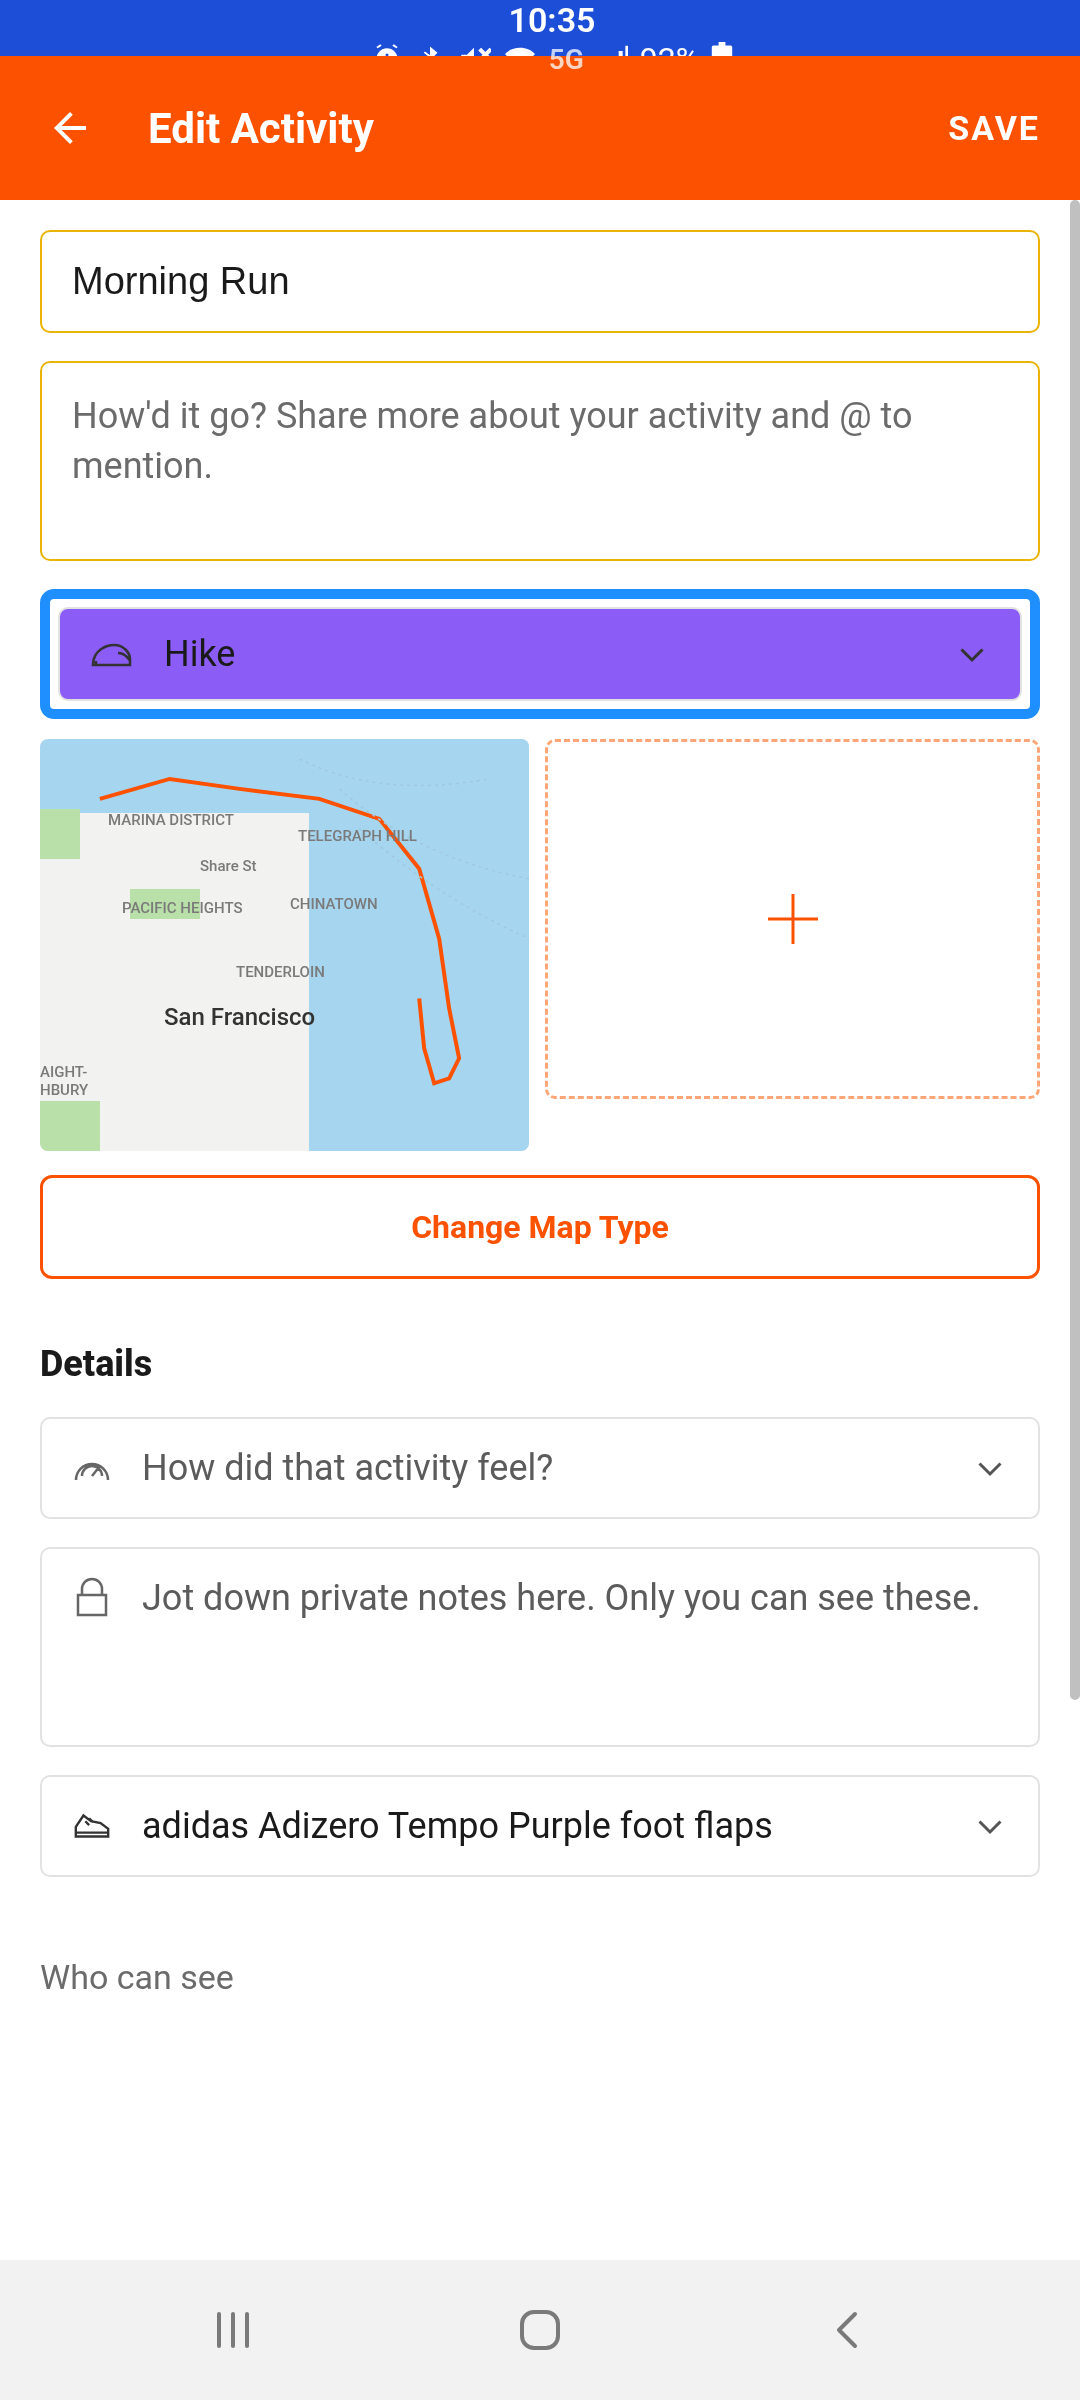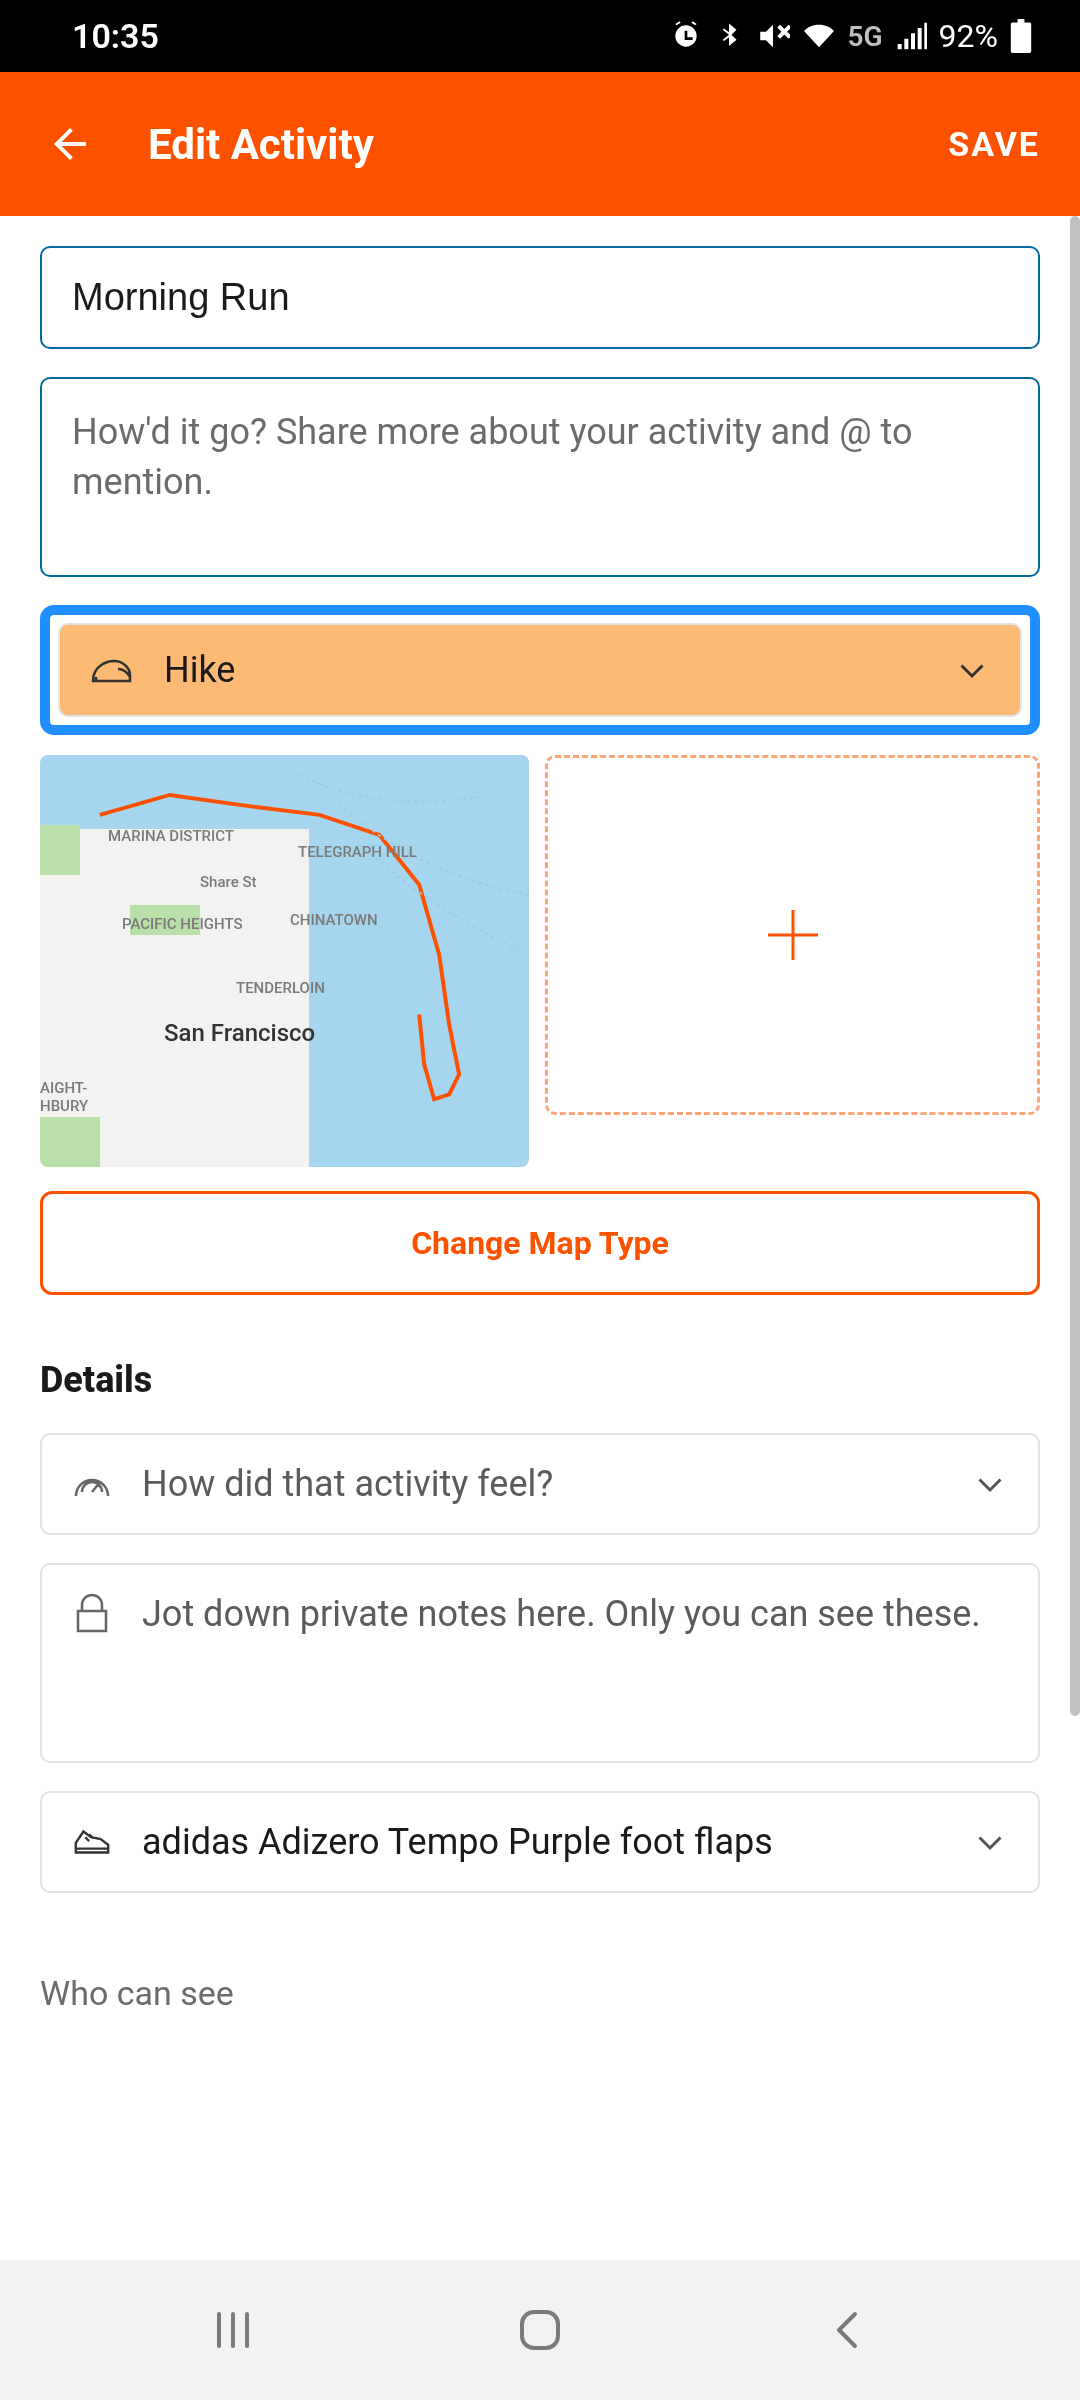--- a/index.html
+++ b/index.html
@@ -1,41 +1,41 @@
 <!DOCTYPE html>
 <html><head>
 <meta charset="utf-8">
 <style>
   * { box-sizing: border-box; margin: 0; padding: 0; }
   html, body { width: 1080px; height: 2400px; font-family: -apple-system, BlinkMacSystemFont, "Segoe UI", Roboto, Helvetica, Arial, sans-serif; background: #fff; overflow: hidden; }
   .screen { width: 1080px; height: 2400px; display: flex; flex-direction: column; }
 
   
-  .status-bar { height: 72px; background: #000000; color: #fff; display: flex; align-items: center; justify-content: space-between; padding: 0 48px 0 72px; font-size: 34px; font-weight: 600; }
+  .status-bar { height: 56px; background: #1d4ed8; color: #fff; display: flex; align-items: center; justify-content: space-between; padding: 0 48px 0 72px; font-size: 34px; font-weight: 600; flex-direction: column; }
   .status-right { display: flex; align-items: center; gap: 12px; }
   .status-right svg, .status-right .txt { fill: #fff; color: #fff; }
   .status-right .dim { opacity: 0.75; }
 
   
   .app-bar { height: 144px; background: #FC5200; color: #fff; display: flex; align-items: center; padding: 0 40px; }
   .back-arrow { width: 60px; height: 60px; display: flex; align-items: center; justify-content: center; }
   .app-title { font-size: 42px; font-weight: 700; margin-left: 48px; flex: 1; }
   .save-btn { font-size: 34px; font-weight: 700; letter-spacing: 2px; }
 
   
   .content { flex: 1; background: #fff; padding: 30px 40px 0 40px; overflow: hidden; position: relative; }
   .right-scroll-indicator { position: absolute; right: 0; top: 0; width: 10px; height: 1500px; background: #c0c0c0; border-radius: 5px; }
 
-  .field { border: 2px solid #0369a1; border-radius: 10px; padding: 28px 30px; margin-bottom: 28px; background: #fff; }
+  .field { border: 2px solid #eab308; border-radius: 10px; padding: 28px 30px; margin-bottom: 28px; background: #fff; }
   .title-input { font-size: 38px; font-weight: 500; color: #1a1a1a; width: 100%; border: none; outline: none; }
   .desc-field { min-height: 200px; }
   .desc-placeholder { font-size: 36px; color: #6b6b6b; line-height: 1.4; }
 
   .highlighted { border: 10px solid #1f8fff; border-radius: 14px; padding: 8px; margin-bottom: 20px; }
-  .activity-type { border: 2px solid #e2e2e2; border-radius: 10px; padding: 24px 30px; display: flex; align-items: center; gap: 30px; background: #fdba74; }
+  .activity-type { border: 2px solid #e2e2e2; border-radius: 10px; padding: 24px 30px; display: flex; align-items: center; gap: 30px; background: #8b5cf6; }
   .hike-icon { width: 44px; height: 38px; }
   .activity-label { font-size: 36px; color: #1a1a1a; flex: 1; }
   .chevron { width: 36px; height: 36px; }
 
   .map-row { display: flex; gap: 16px; margin-bottom: 24px; }
   .map-preview { flex: 1; height: 412px; border-radius: 8px; position: relative; overflow: hidden; background: linear-gradient(180deg, #a6d5ef 0%, #a6d5ef 18%, #f0f0ef 18%, #f0f0ef 100%); }
   .map-water { position: absolute; right: 0; top: 0; width: 45%; height: 100%; background: #a6d5ef; }
   .map-land { position: absolute; left: 0; bottom: 0; width: 100%; height: 82%; background: #f2f2f0; }
   .map-green1 { position: absolute; left: 0; top: 70px; width: 40px; height: 50px; background: #b8e0a8; }
   .map-green2 { position: absolute; left: 90px; top: 150px; width: 70px; height: 30px; background: #b8e0a8; }

